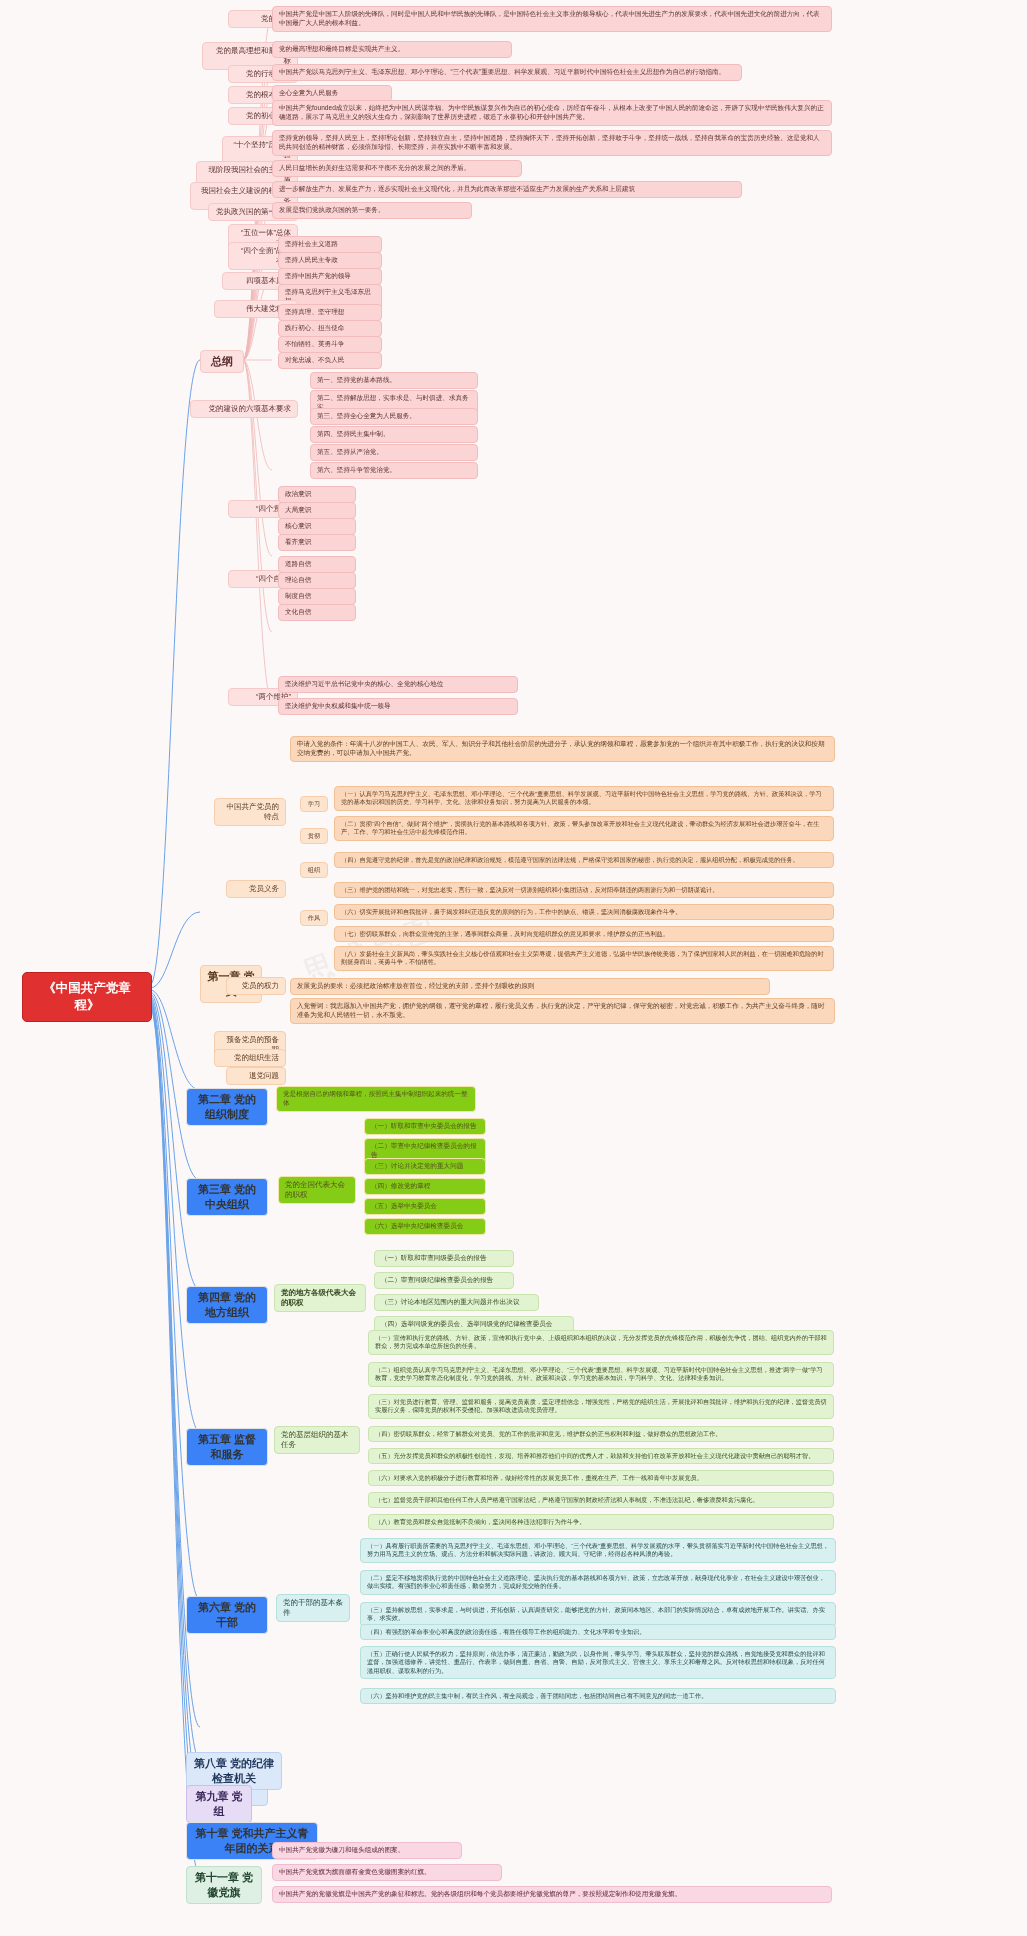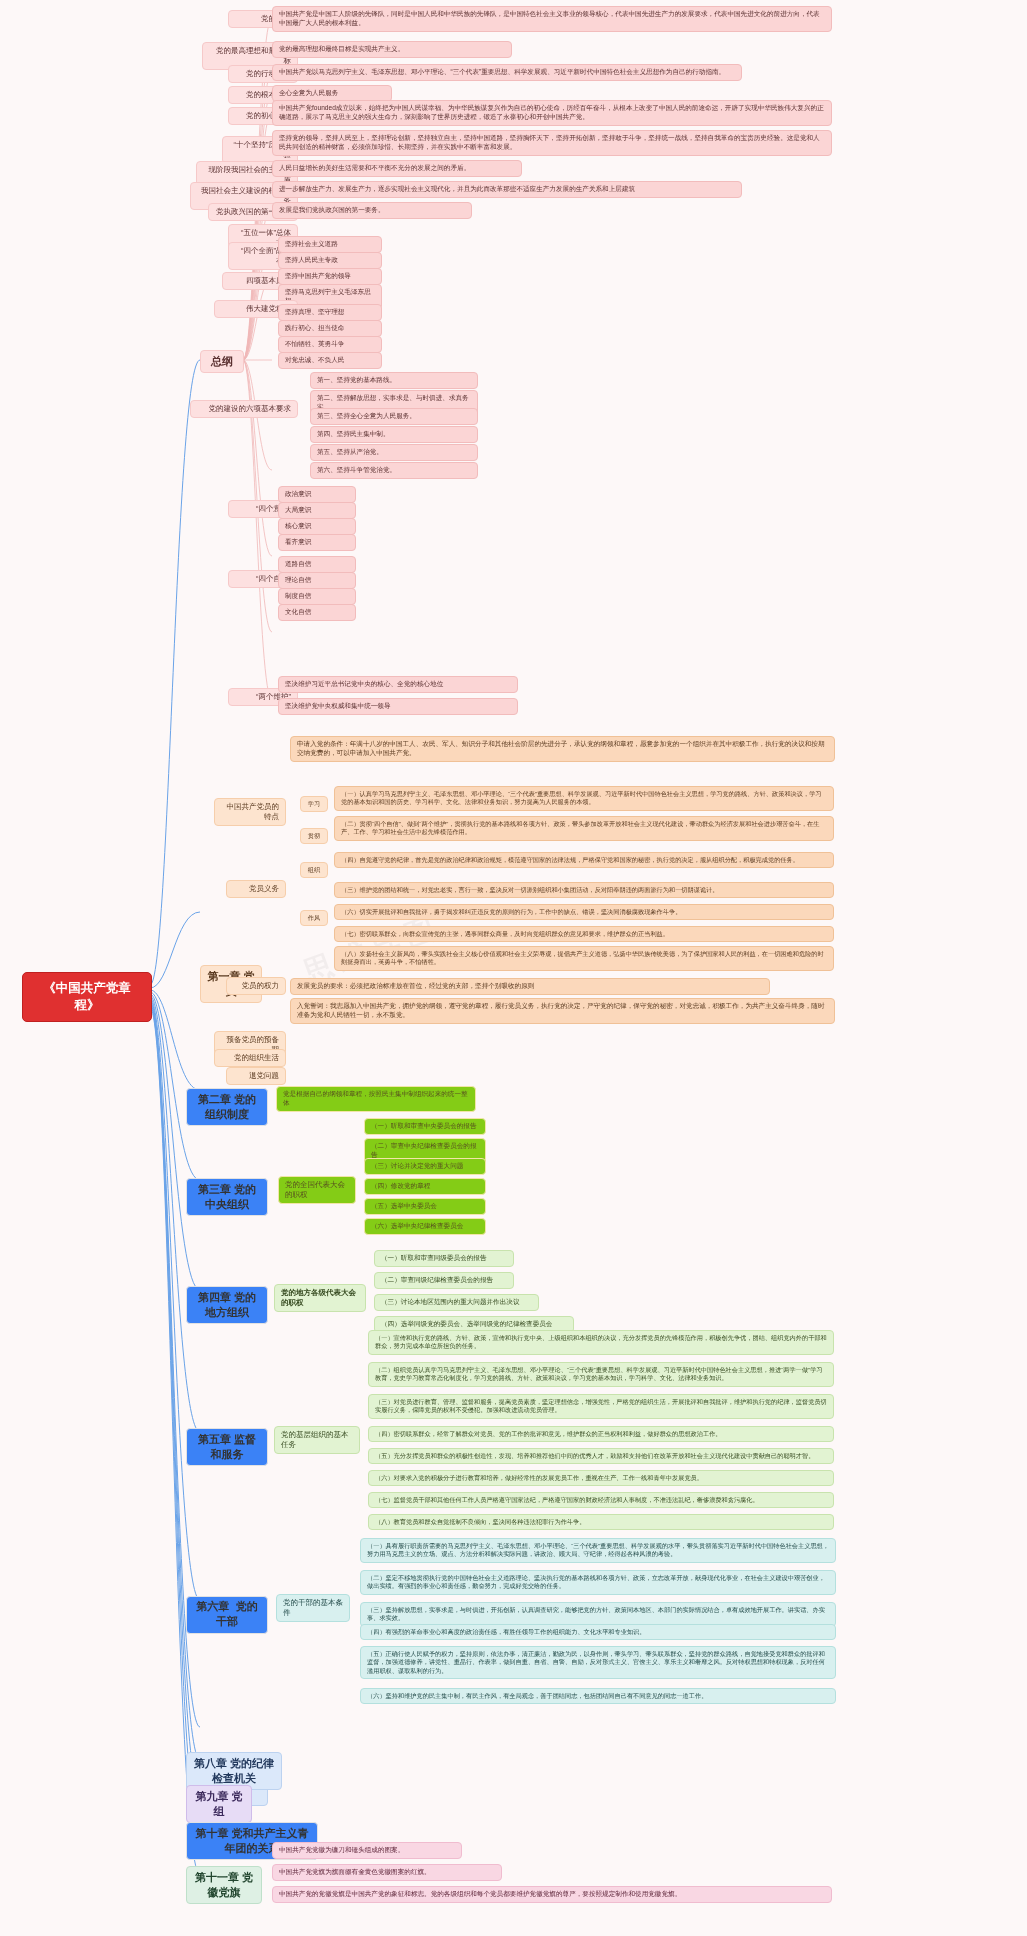--- a/index.html
+++ b/index.html
@@ -237,21 +237,21 @@
   <div class="node lv2 c-green" style="left:274px; top:1426px; width:86px;">党的基层组织的基本任务</div>
   <div class="node lv4 c-green" style="left:368px; top:1330px; width:466px;">（一）宣传和执行党的路线、方针、政策，宣传和执行党中央、上级组织和本组织的决议，充分发挥党员的先锋模范作用，积极创先争优，团结、组织党内外的干部和群众，努力完成本单位所担负的任务。</div>
   <div class="node lv4 c-green" style="left:368px; top:1362px; width:466px;">（二）组织党员认真学习马克思列宁主义、毛泽东思想、邓小平理论、“三个代表”重要思想、科学发展观、习近平新时代中国特色社会主义思想，推进“两学一做”学习教育，党史学习教育常态化制度化，学习党的路线、方针、政策和决议，学习党的基本知识，学习科学、文化、法律和业务知识。</div>
   <div class="node lv4 c-green" style="left:368px; top:1394px; width:466px;">（三）对党员进行教育、管理、监督和服务，提高党员素质，坚定理想信念，增强党性，严格党的组织生活，开展批评和自我批评，维护和执行党的纪律，监督党员切实履行义务，保障党员的权利不受侵犯。加强和改进流动党员管理。</div>
   <div class="node lv4 c-green" style="left:368px; top:1426px; width:466px;">（四）密切联系群众，经常了解群众对党员、党的工作的批评和意见，维护群众的正当权利和利益，做好群众的思想政治工作。</div>
   <div class="node lv4 c-green" style="left:368px; top:1448px; width:466px;">（五）充分发挥党员和群众的积极性创造性，发现、培养和推荐他们中间的优秀人才，鼓励和支持他们在改革开放和社会主义现代化建设中贡献自己的聪明才智。</div>
   <div class="node lv4 c-green" style="left:368px; top:1470px; width:466px;">（六）对要求入党的积极分子进行教育和培养，做好经常性的发展党员工作，重视在生产、工作一线和青年中发展党员。</div>
   <div class="node lv4 c-green" style="left:368px; top:1492px; width:466px;">（七）监督党员干部和其他任何工作人员严格遵守国家法纪，严格遵守国家的财政经济法和人事制度，不准违法乱纪，奢侈浪费和贪污腐化。</div>
   <div class="node lv4 c-green" style="left:368px; top:1514px; width:466px;">（八）教育党员和群众自觉抵制不良倾向，坚决同各种违法犯罪行为作斗争。</div>
 
-  <div class="node lv1 c-plain" style="left:186px; top:1596px; width:82px;font-family:Liberation Mono, monospace;">第六章 党的干部</div>
+  <div class="node lv1 c-plain" style="left:186px; top:1596px; width:82px;">第六章 党的干部</div>
   <div class="node lv2 c-teal" style="left:276px; top:1594px; width:74px;">党的干部的基本条件</div>
   <div class="node lv4 c-teal" style="left:360px; top:1538px; width:476px;">（一）具有履行职责所需要的马克思列宁主义、毛泽东思想、邓小平理论、“三个代表”重要思想、科学发展观的水平，带头贯彻落实习近平新时代中国特色社会主义思想，努力用马克思主义的立场、观点、方法分析和解决实际问题，讲政治、顾大局、守纪律，经得起各种风浪的考验。</div>
   <div class="node lv4 c-teal" style="left:360px; top:1570px; width:476px;">（二）坚定不移地贯彻执行党的中国特色社会主义道路理论、坚决执行党的基本路线和各项方针、政策，立志改革开放，献身现代化事业，在社会主义建设中艰苦创业，做出实绩。有强烈的事业心和责任感，勤奋努力，完成好党交给的任务。</div>
   <div class="node lv4 c-teal" style="left:360px; top:1602px; width:476px;">（三）坚持解放思想，实事求是，与时俱进，开拓创新，认真调查研究，能够把党的方针、政策同本地区、本部门的实际情况结合，卓有成效地开展工作。讲实话、办实事、求实效。</div>
   <div class="node lv4 c-teal" style="left:360px; top:1624px; width:476px;">（四）有强烈的革命事业心和高度的政治责任感，有胜任领导工作的组织能力、文化水平和专业知识。</div>
   <div class="node lv4 c-teal" style="left:360px; top:1646px; width:476px;">（五）正确行使人民赋予的权力，坚持原则，依法办事，清正廉洁，勤政为民，以身作则，带头学习、带头联系群众，坚持党的群众路线，自觉地接受党和群众的批评和监督，加强道德修养，讲党性、重品行、作表率，做到自重、自省、自警、自励，反对形式主义、官僚主义、享乐主义和奢靡之风。反对特权思想和特权现象，反对任何滥用职权、谋取私利的行为。</div>
   <div class="node lv4 c-teal" style="left:360px; top:1688px; width:476px;">（六）坚持和维护党的民主集中制，有民主作风，有全局观念，善于团结同志，包括团结同自己有不同意见的同志一道工作。</div>
 
   <div class="node lv1 c-blue" style="left:186px; top:1720px; width:82px;margin-top:48px;">第七章 党的纪律</div>
   <div class="node lv1 c-blue" style="left:186px; top:1752px; width:96px;">第八章 党的纪律检查机关</div>

